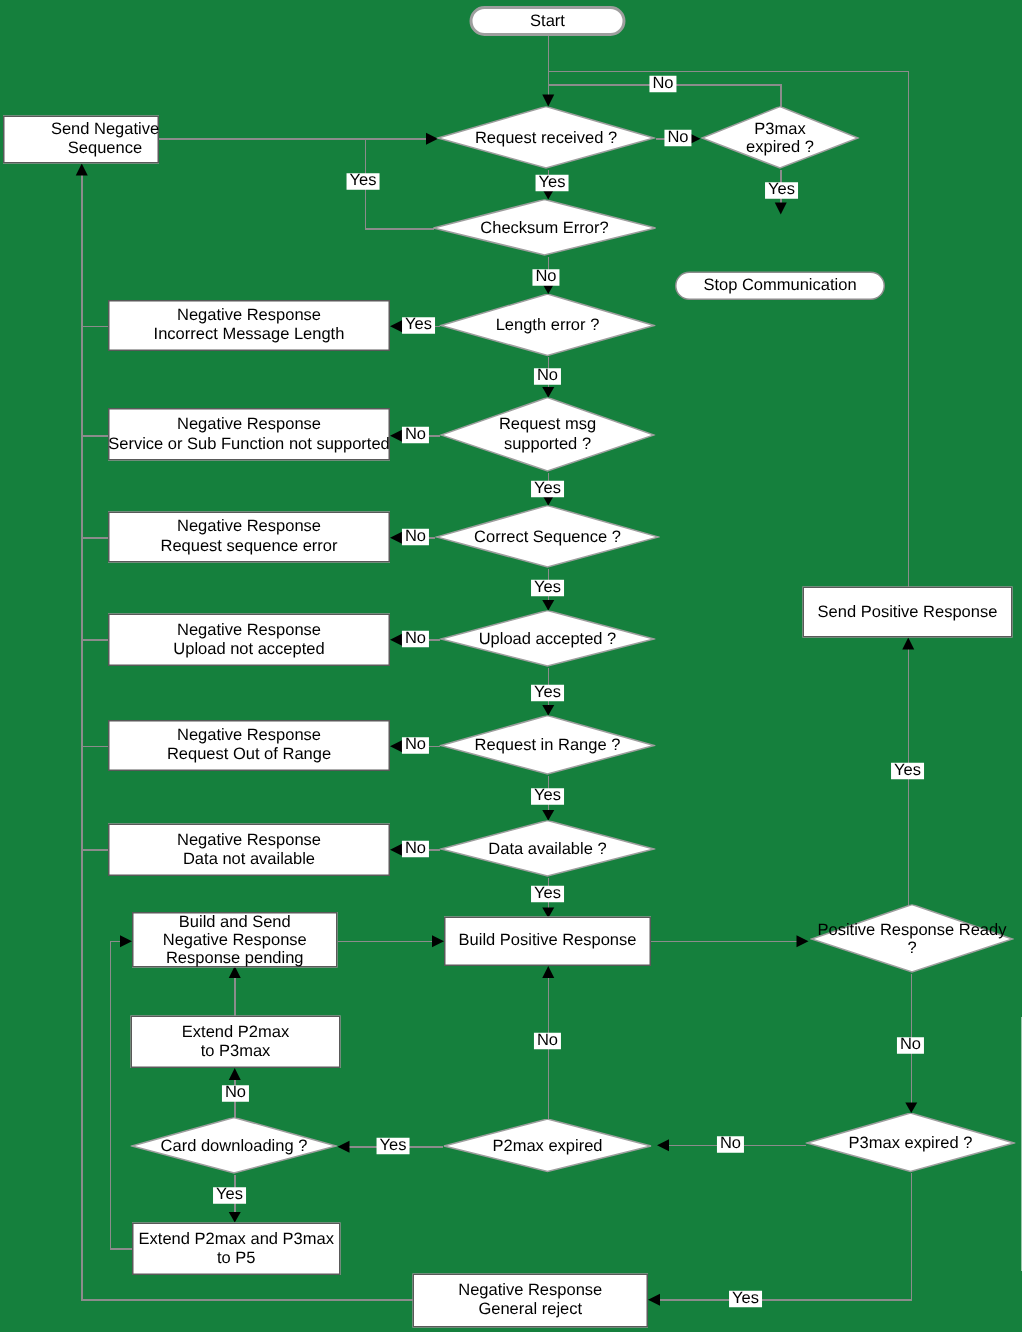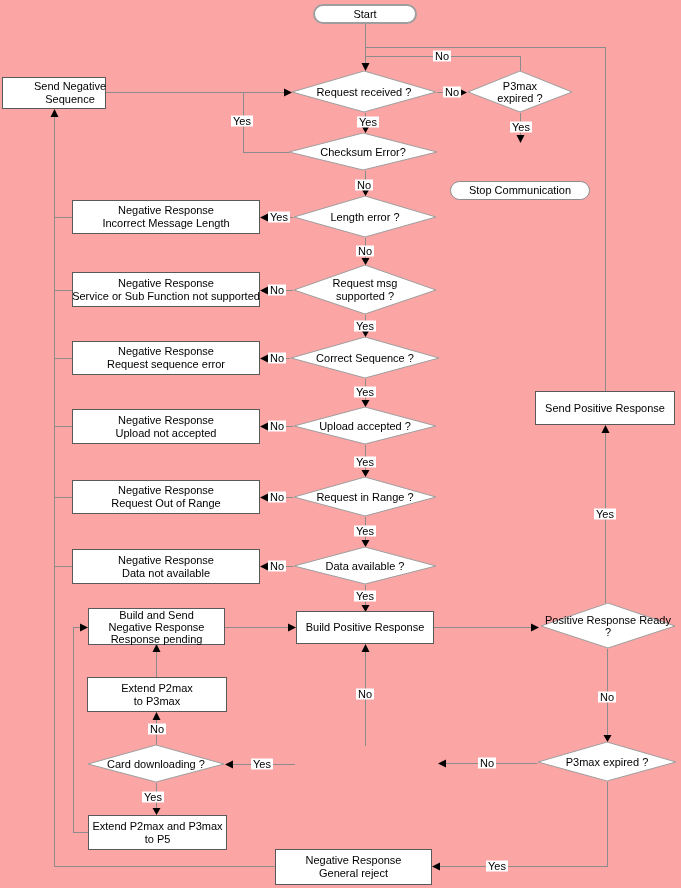--- a/index.html
+++ b/index.html
@@ -1,17 +1,17 @@
 <!DOCTYPE html>
 <html><head>
 <meta charset="utf-8">
 <style>
   html,body{margin:0;padding:0;background:#fff;}
   .canvas{
-    position:relative;width:681px;height:888px;background:#fca5a5;overflow:hidden;
+    position:relative;width:681px;height:888px;background:#15803d;overflow:hidden;
     font-family:"Liberation Sans", sans-serif;color:#000;
   }
   .wires{position:absolute;left:0;top:0;width:681px;height:888px;}
   .node{position:absolute;display:flex;flex-direction:column;align-items:center;justify-content:center;
         text-align:center;font-size:11px;line-height:13px;white-space:nowrap;background:#fff;box-sizing:border-box;}
   .box{border:1px solid #595959;}
   .stadium{border:1px solid #8c8c8c;border-radius:11px;}
   .stadium.start{border:2px solid #9e9e9e;}
   .diamond{background:transparent;}
   .diamond svg{position:absolute;left:0;top:0;}
@@ -316,20 +316,28 @@
       <span>Positive Response Ready</span>
       <span>?</span>
     </div>
   </div>
   <div class="node diamond" style="left:87px;top:745px;width:138px;height:38px;">
     <svg width="138" height="38">
         <polygon class="dshape" points="69,0 137,19 69,37 1,19"></polygon>
       </svg>
     <div class="dtext">
         <span>Card downloading ?</span>
+      </div>
+  </div>
+  <div class="node diamond" style="left:295px;top:746px;width:140px;height:36px;">
+    <svg width="140" height="36">
+        <polygon class="dshape" points="70,0 139,18 70,35 1,18"></polygon>
+      </svg>
+    <div class="dtext">
+        <span>P2max expired</span>
       </div>
   </div>
   <div class="node diamond" style="left:537px;top:742px;width:140px;height:40px;">
     <svg width="140" height="40">
         <polygon class="dshape" points="70,0 139,20 70,39 1,20"></polygon>
       </svg>
     <div class="dtext">
         <span>P3max expired ?</span>
       </div>
   </div>

